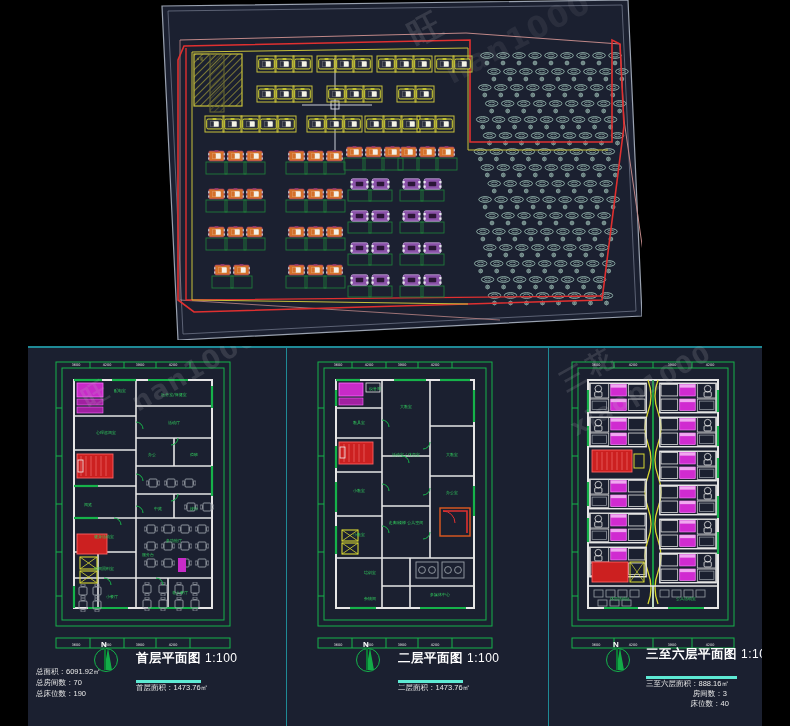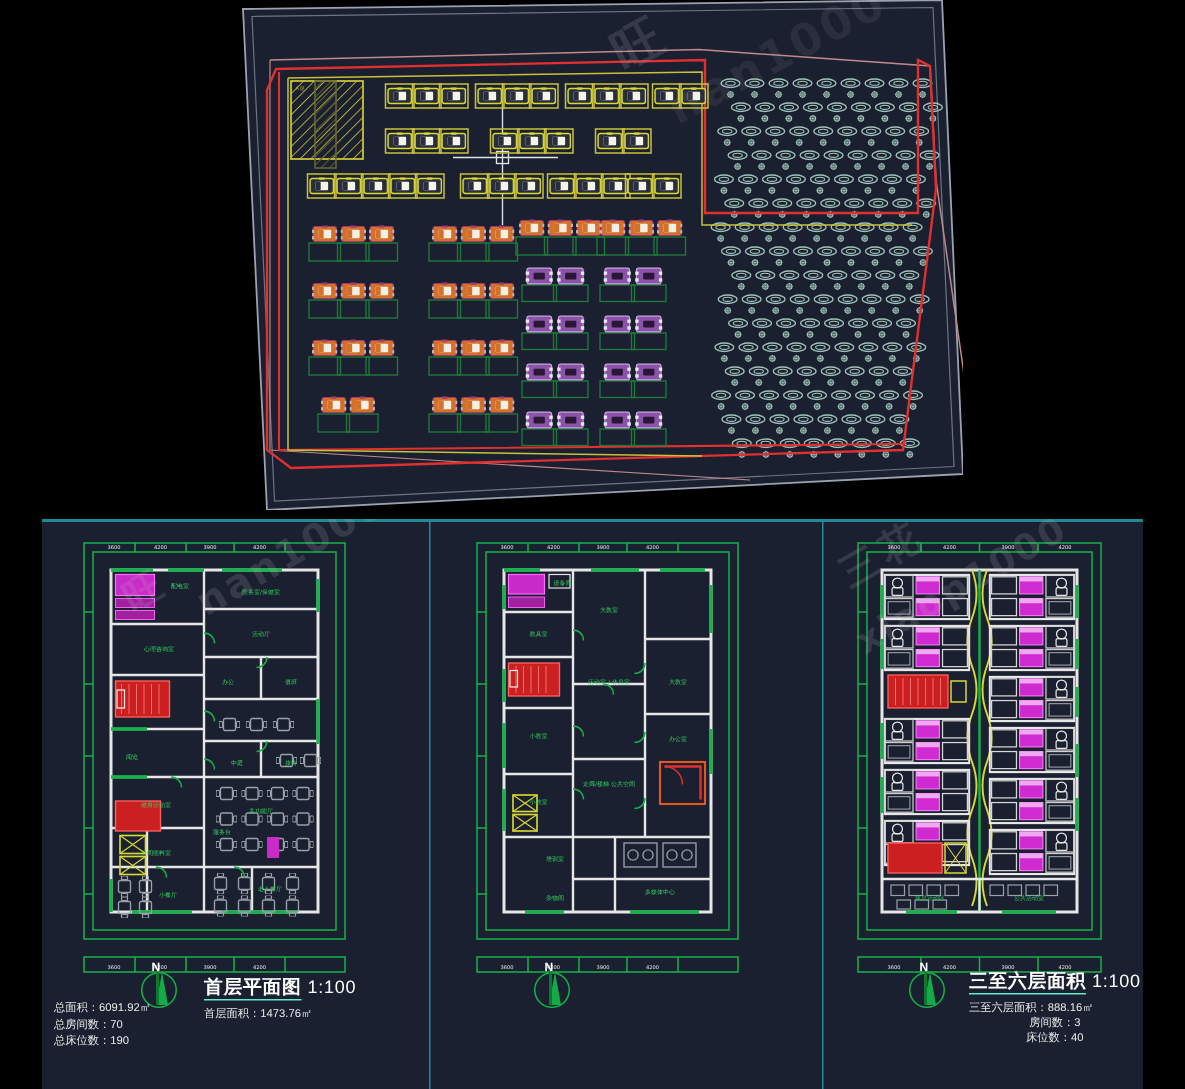--- a/index.html
+++ b/index.html
@@ -22,23 +22,23 @@
   .p2{left:262px;width:258px;}
   .p3{left:524px;width:210px;}
   .vdiv{position:absolute;top:0;width:1px;height:380px;background:#1f8a96;}
   .topbar{position:absolute;left:0;top:0;width:734px;height:2px;background:#1f8a96;}
 
   .panel svg{display:block;position:absolute;left:0;top:0;}
 
   
   .cap{position:absolute;color:#ffffff;}
   .cap-title{font-size:12.5px;font-weight:bold;letter-spacing:.5px;white-space:nowrap;}
-  .cap-title .uline{border-bottom:1px solid #5eead4;padding-bottom:1px;}
+  .cap-title .uline{border-bottom:3px solid #5eead4;padding-bottom:15px;}
   .cap-scale{font-size:12px;font-weight:normal;}
-  .cap-sub{font-size:7.5px;color:#e8e8e8;white-space:nowrap;margin-top:4px;}
+  .cap-sub{font-size:7.5px;color:#e8e8e8;white-space:nowrap;margin-top:16px;}
   .cap-sub div{line-height:10px;}
   .totals{position:absolute;color:#e8e8e8;font-size:7.5px;line-height:11px;white-space:nowrap;}
 
   
   .north{position:absolute;width:26px;height:34px;}
   .north .n{position:absolute;left:9px;top:0;font-size:8px;color:#ffffff;font-weight:bold;}
   .north .circ{position:absolute;left:2px;top:8px;width:22px;height:22px;border:1.5px solid #13b34a;border-radius:50%;}
   .north .needle{position:absolute;left:12px;top:8px;width:0;height:0;
                  border-left:4px solid transparent;border-right:4px solid transparent;
                  border-bottom:22px solid #13b34a;opacity:.95;}
@@ -901,20 +901,29 @@
         </g>
       </svg>
 
       <div class="north" style="left:64px;top:294px;">
         <div class="n">N</div>
         <div class="circ"></div>
         <div class="needle"></div>
         <div class="needle2"></div>
       </div>
 
+      <div class="cap" style="left:108px;top:304px;">
+        <div class="cap-title">
+          <span class="uline">二层平面图</span>
+          <span class="cap-scale">1:100</span>
+        </div>
+        <div class="cap-sub">
+          <div>二层面积：1473.76㎡</div>
+        </div>
+      </div>
     </div>
 
     <div class="panel p3">
       <svg width="210" height="380" viewBox="0 0 210 380">
         <defs>
           <symbol id="unit" viewBox="0 0 56 30">
             <rect x="0.8" y="0.8" width="54.4" height="28.4" fill="none" stroke="#e6e6e6" stroke-width="1.4"></rect>
 
             <rect x="1" y="1" width="18" height="14" fill="none" stroke="#cfcfcf" stroke-width=".8"></rect>
             <circle cx="9" cy="6" r="3.2" fill="none" stroke="#e6e6e6" stroke-width=".8"></circle>
@@ -1057,21 +1066,21 @@
 
       <div class="north" style="left:52px;top:294px;">
         <div class="n">N</div>
         <div class="circ"></div>
         <div class="needle"></div>
         <div class="needle2"></div>
       </div>
 
       <div class="cap" style="left:94px;top:300px;">
         <div class="cap-title">
-          <span class="uline">三至六层面积</span>
+          <span class="uline">三至六层平面图</span>
           <span class="cap-scale">1:100</span>
         </div>
         <div class="cap-sub">
           <div>三至六层面积：888.16㎡</div>
           <div style="text-align:center">房间数：3</div>
           <div style="text-align:center">床位数：40</div>
         </div>
       </div>
 
       <div class="wm wm-cn" style="left:6px;top:6px;transform:rotate(-30deg);font-size:26px;">三花</div>

